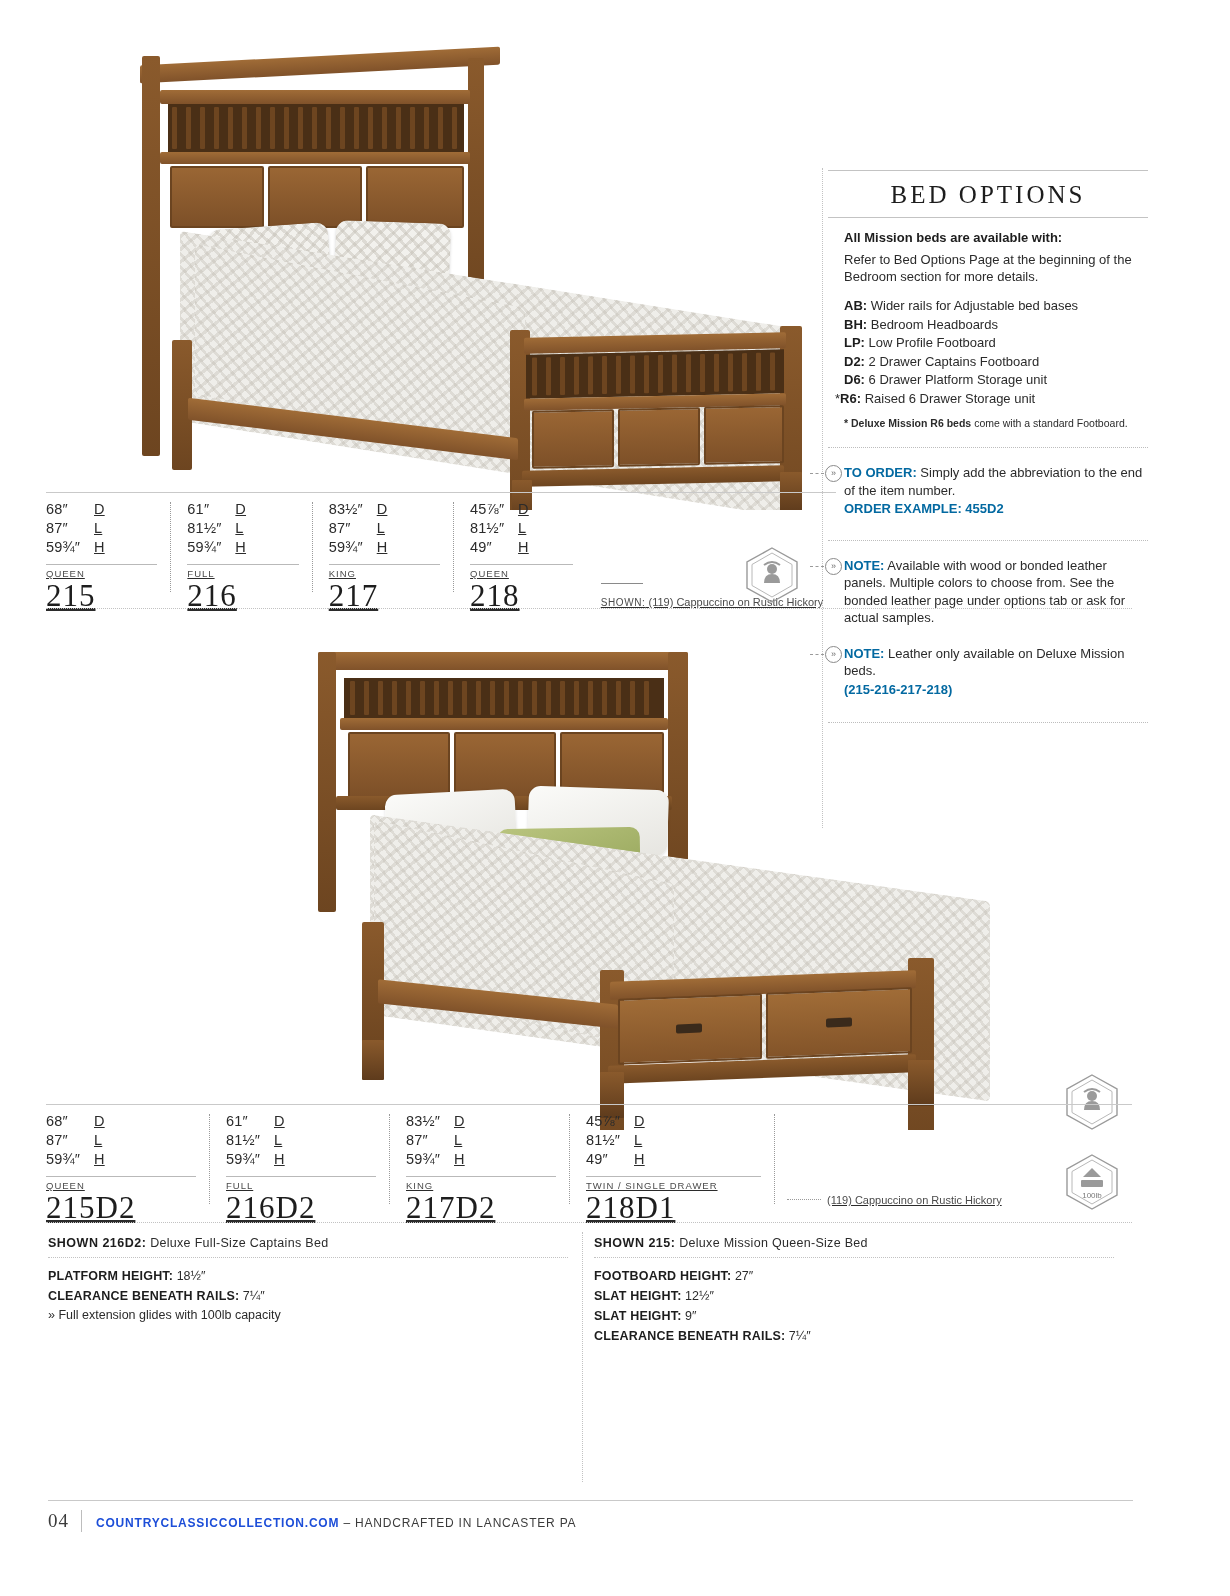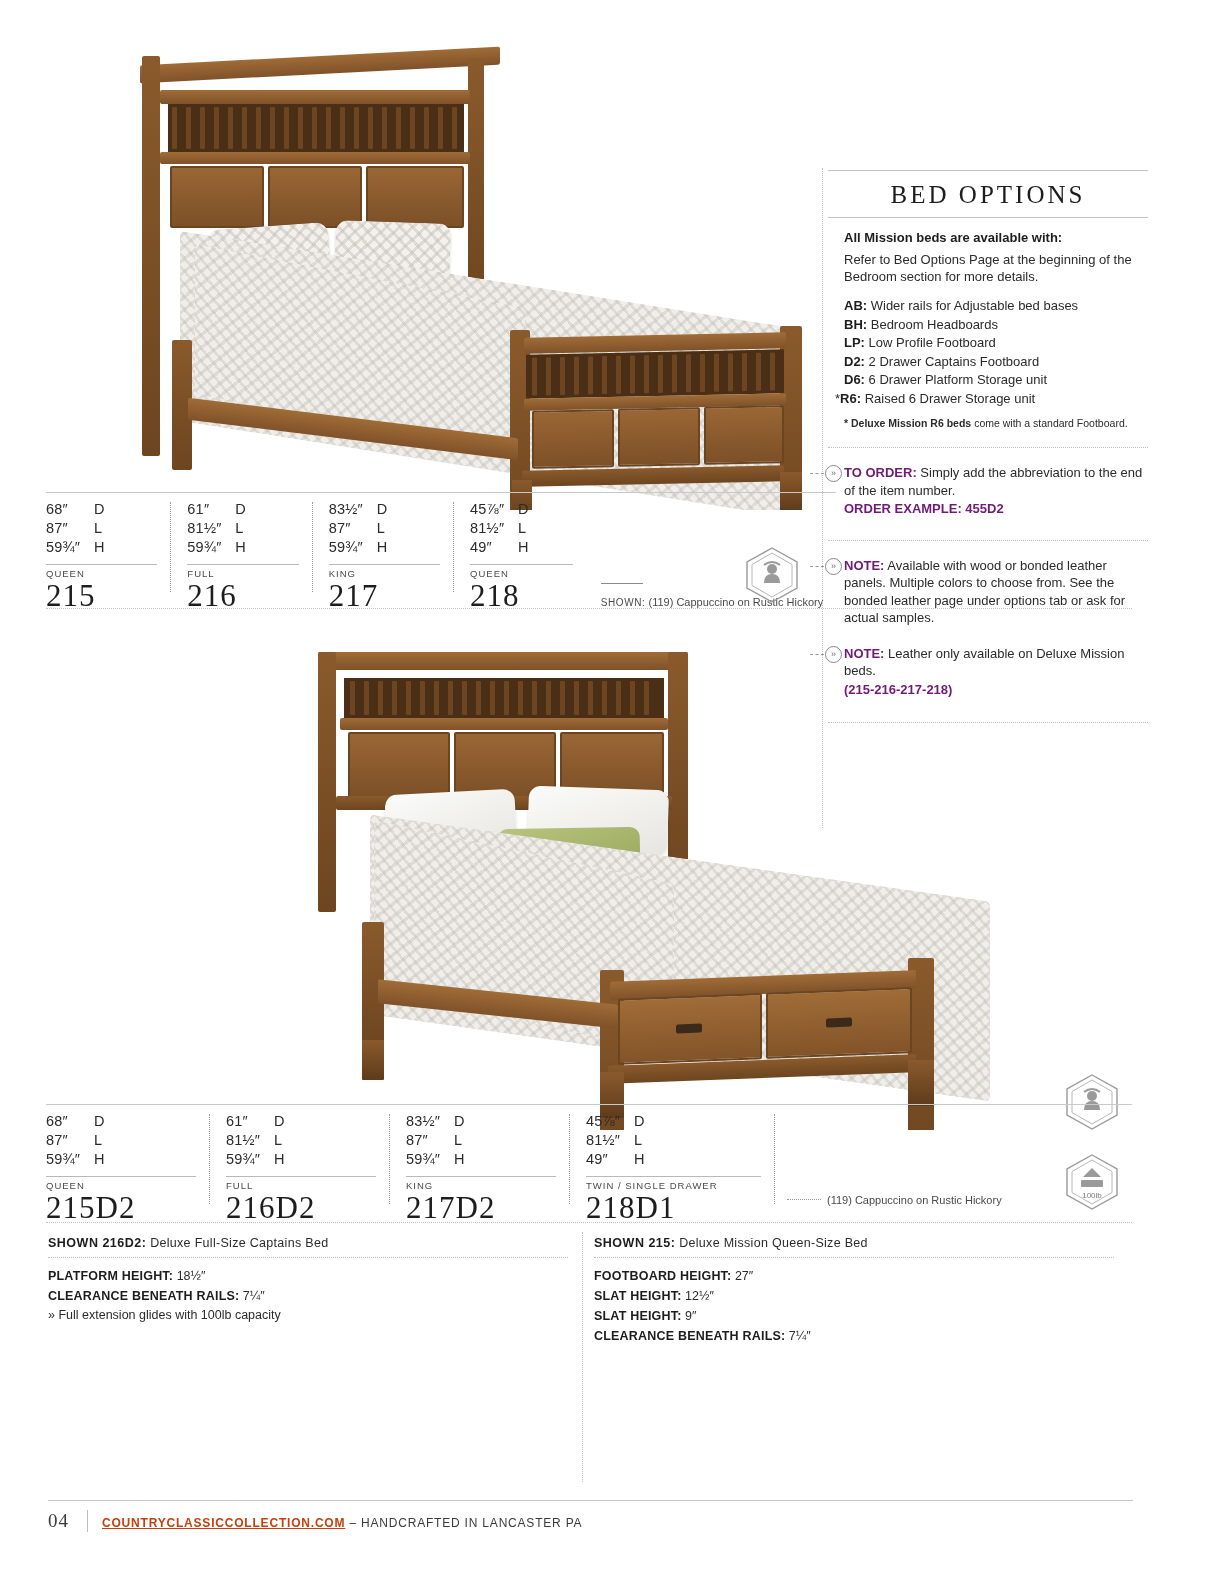--- a/index.html
+++ b/index.html
@@ -85,21 +85,21 @@
     background: #3a2a1b;
     border-radius: 2px;
   }
   .leg {
     position: absolute;
     background: linear-gradient(180deg,#8a5a2c,#5e3b1c);
     border-radius: 1px;
   }
 
   
-  .spec-block { position: absolute; }
+  .spec-block { position: absolute; text-decoration: underline; }
   .dims-row {
     display: flex;
     font-family: "Liberation Sans", sans-serif;
   }
   .dim-col {
     position: relative;
     padding-right: 14px;
     margin-right: 8px;
   }
   .dim-col + .dim-col { padding-left: 8px; }
@@ -188,21 +188,21 @@
     color: #2b2b2b;
   }
   .opt-foot b { font-size: 10.5px; }
   .note-block {
     position: relative;
     margin: 16px 0 0 16px;
     font-size: 13px;
     line-height: 17.5px;
     color: #2b2b2b;
   }
-  .note-block b { color: #701a75; }
+  .note-block b { color: #0369a1; }
   .bullet-arrow {
     position: absolute;
     left: -34px;
     top: 1px;
     width: 34px;
     height: 16px;
   }
   .bullet-arrow .dashline {
     position: absolute;
     left: 0; top: 8px; width: 14px;
@@ -261,30 +261,30 @@
     border-top: 1px solid #c9c9c9;
     padding-top: 9px;
     display: flex;
     align-items: baseline;
   }
   .page-num {
     font-family: "Liberation Serif", serif;
     font-size: 19px;
     color: #3b3b3b;
     letter-spacing: 1px;
-    padding-right: 18px;
+    padding-right: 12px;
     border-right: 1px solid #bdbdbd;
     margin-right: 14px;
   }
   .footer-text {
     font-size: 12px;
     letter-spacing: .8px;
     color: #3b3b3b;
   }
-  .footer-text b { color: #c2410c; text-decoration: underline; }
+  .footer-text b { color: #1d4ed8; }
 
   .vline {
     position: absolute;
     border-left: 1px dotted #c2c2c2;
   }
   .hline {
     position: absolute;
     border-top: 1px solid #c9c9c9;
   }
   .hline-dot {

